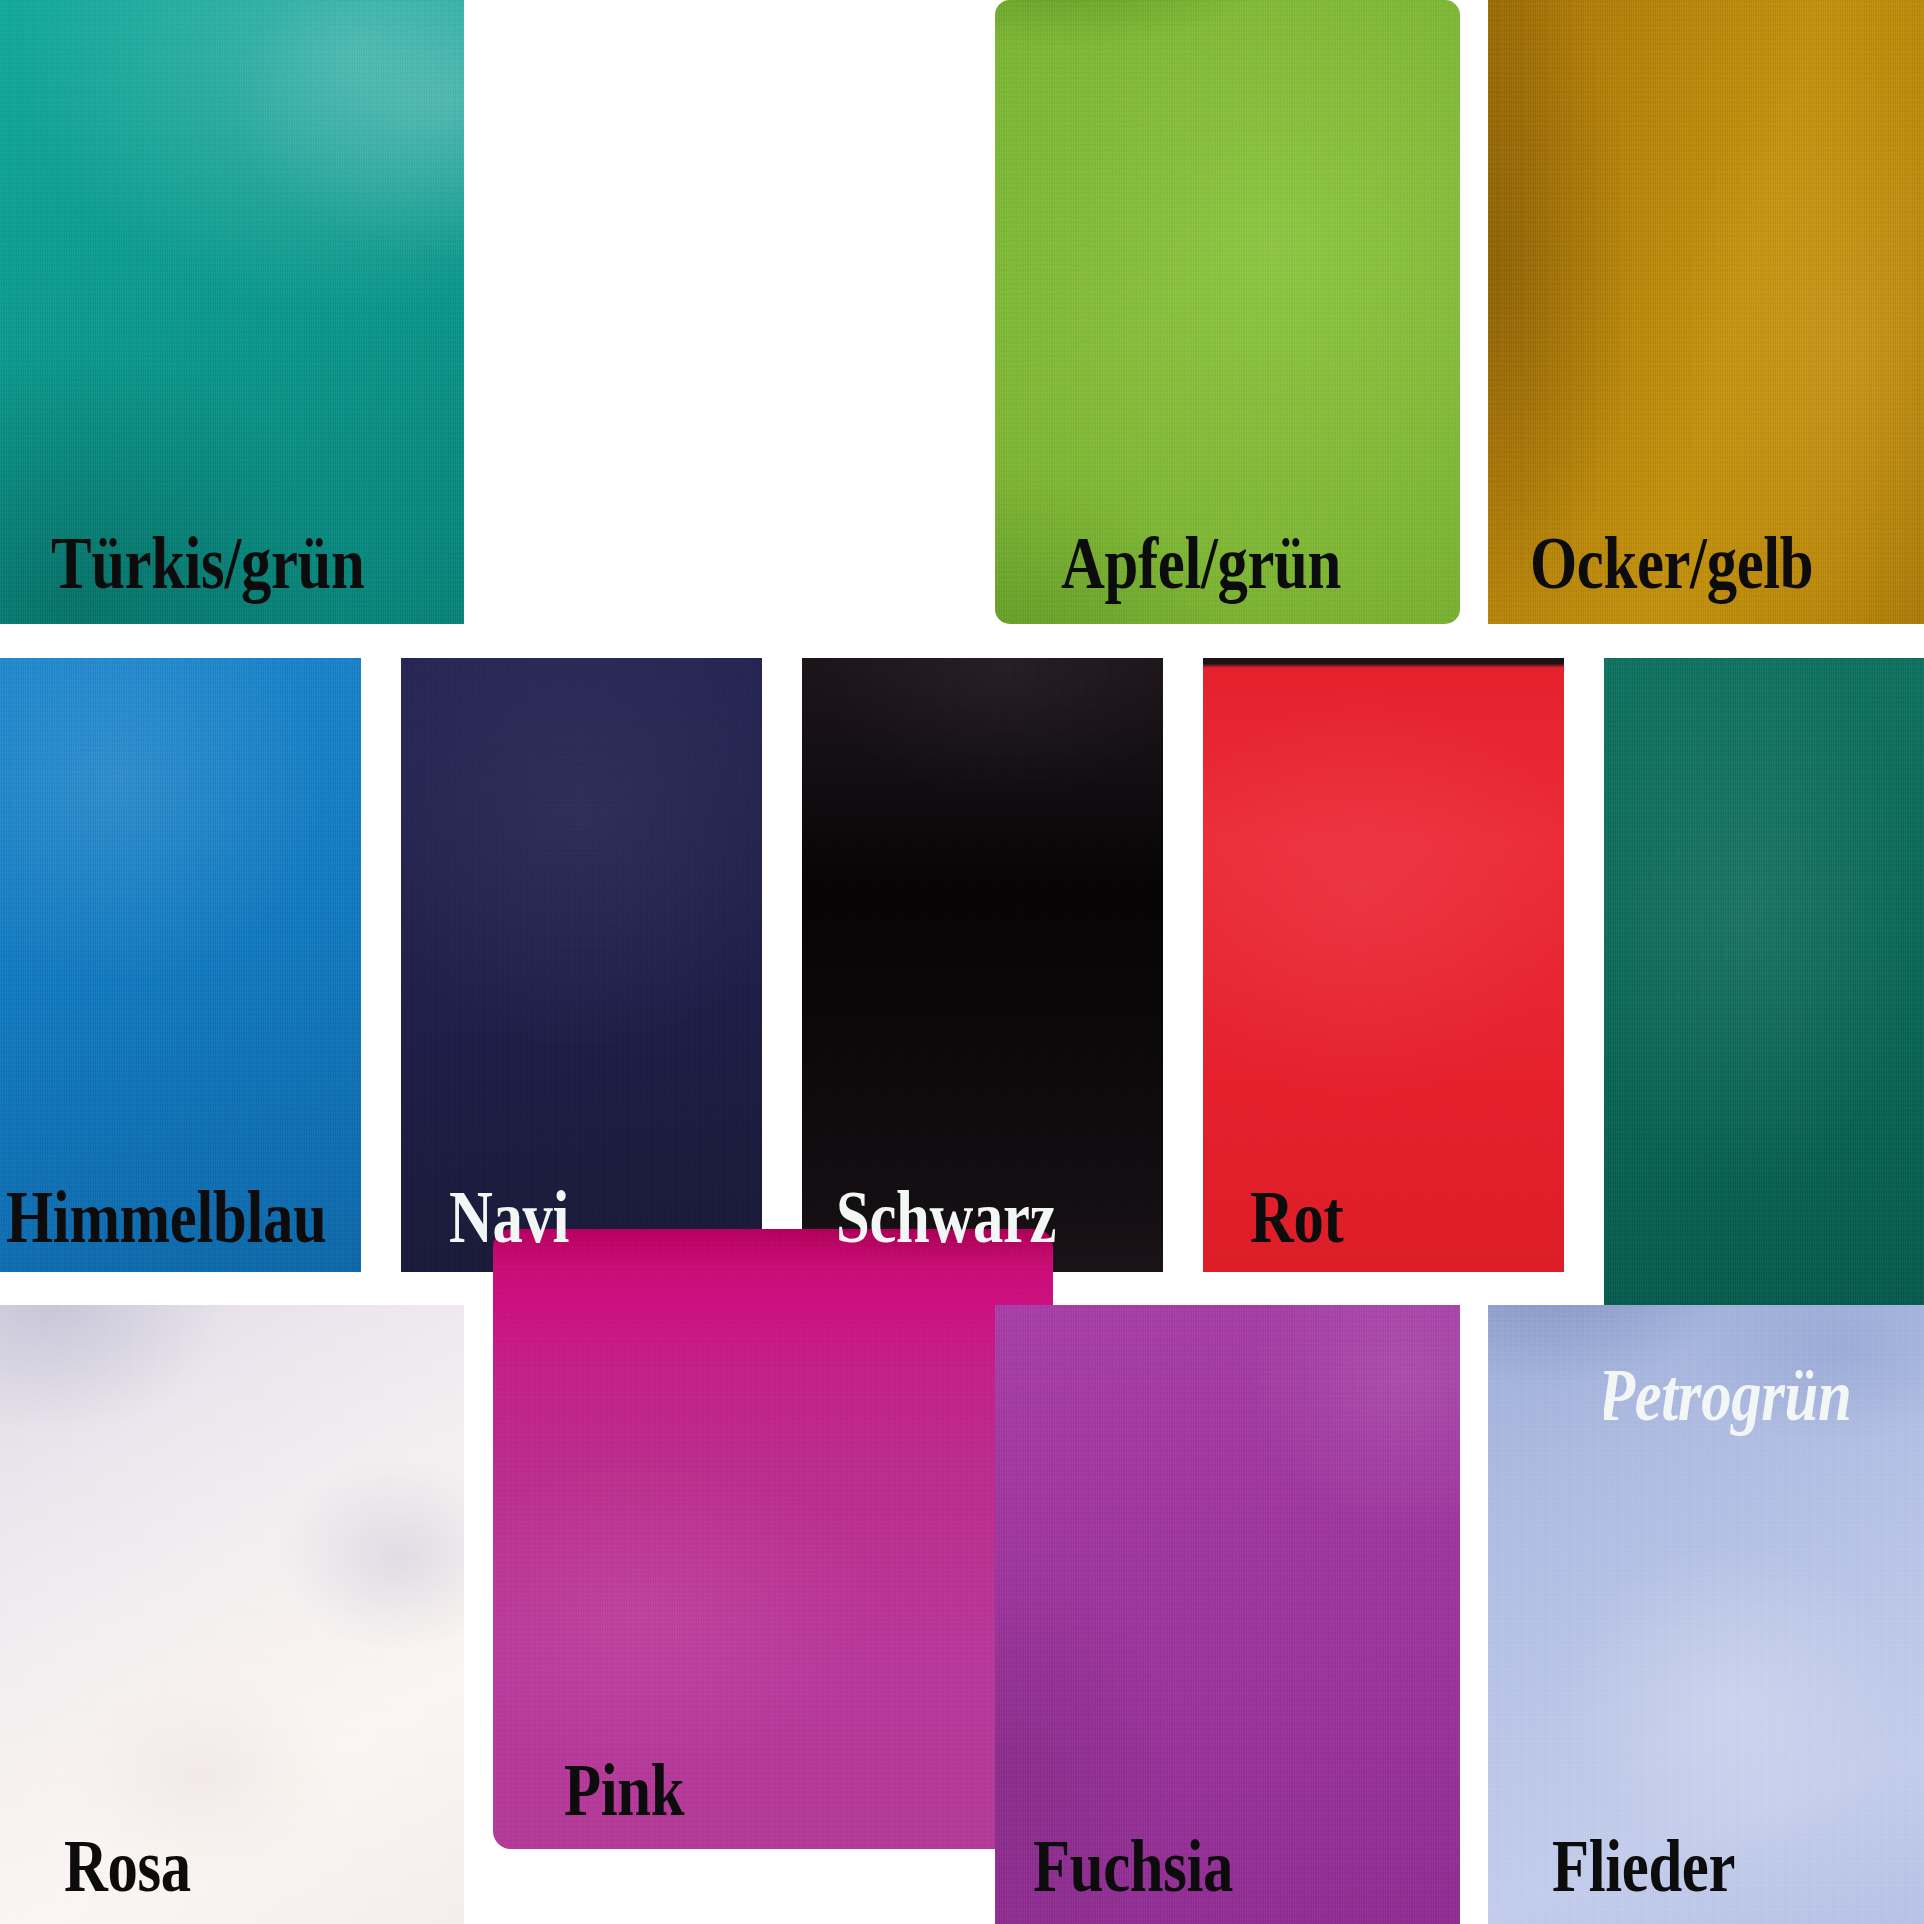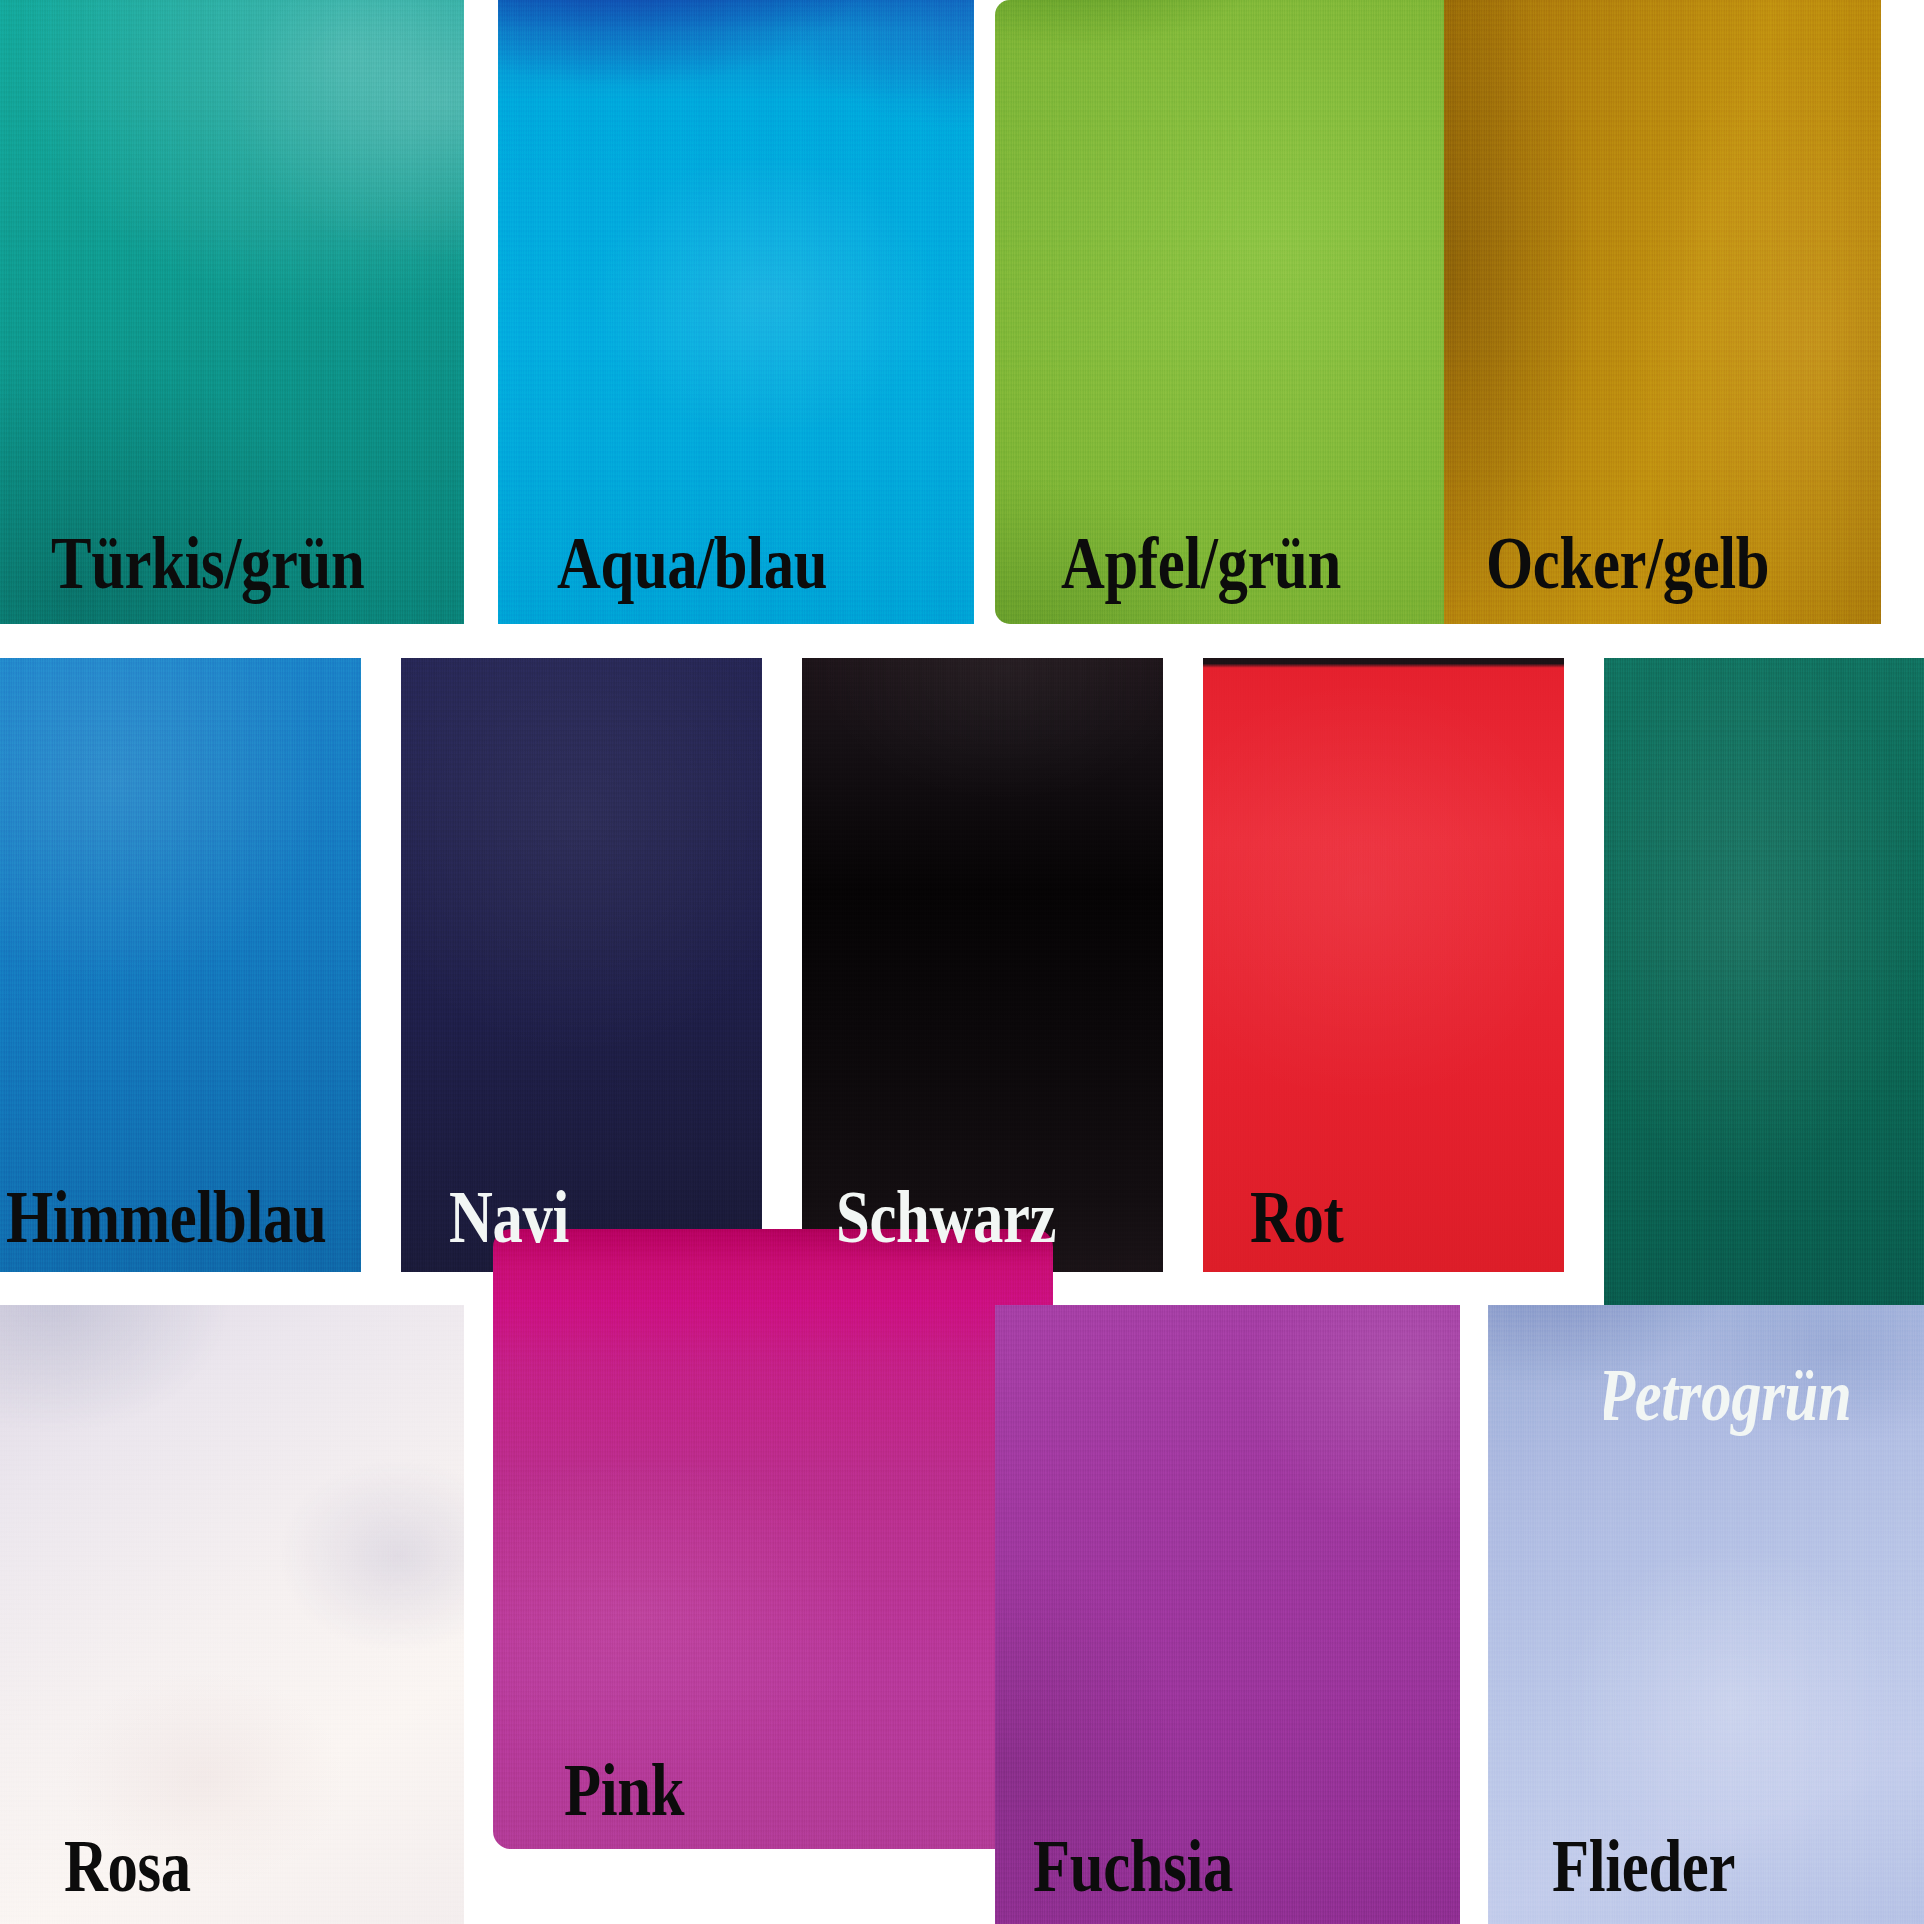--- a/index.html
+++ b/index.html
@@ -93,45 +93,34 @@
     <div class="field" style="background:
            radial-gradient(ellipse 120% 70% at 75% 8%, rgba(255,255,255,0.20), rgba(255,255,255,0) 60%),
            radial-gradient(ellipse 90% 60% at 15% 95%, rgba(0,0,0,0.16), rgba(0,0,0,0) 65%),
            linear-gradient(165deg, #14a89b 0%, #0E998E 45%, #0a8177 100%);"></div>
     <div class="sheen" style="background: radial-gradient(ellipse 55% 30% at 88% 22%, rgba(255,255,255,0.16), rgba(255,255,255,0) 70%);"></div>
     <div class="weave"></div>
     <div class="weave2"></div>
     <span class="label dark" style="left:51px; bottom:24px;">Türkis/grün</span>
   </div>
 
-  <div class="swatch" style="left:498px; top:0px; width:476px; height:624px;">
-    <div class="field" style="background:
-           linear-gradient(180deg, #0b6fc0 0%, #0b8ed0 5%, #00a8dd 16%, #02acdf 55%, #00a2d6 100%);"></div>
-    <div class="sheen" style="background:
-           radial-gradient(ellipse 60% 22% at 30% 4%, rgba(20,60,170,0.75), rgba(20,60,170,0) 72%),
-           radial-gradient(ellipse 45% 18% at 92% 12%, rgba(30,90,190,0.40), rgba(30,90,190,0) 75%),
-           radial-gradient(ellipse 40% 25% at 55% 48%, rgba(255,255,255,0.10), rgba(255,255,255,0) 75%);"></div>
-    <div class="weave"></div>
-    <div class="weave2"></div>
-    <span class="label dark" style="left:59px; bottom:24px;">Aqua/blau</span>
-  </div>
 
   <div class="swatch" style="left:995px; top:0px; width:465px; height:624px;border-radius:15px;">
     <div class="field" style="background:
            radial-gradient(ellipse 130% 90% at 60% 40%, #8dc444 0%, #7EB636 55%, #6fa52c 100%);"></div>
     <div class="sheen" style="background:
            radial-gradient(ellipse 50% 16% at 22% 3%, rgba(60,120,20,0.45), rgba(60,120,20,0) 72%),
            radial-gradient(ellipse 70% 40% at 5% 30%, rgba(120,180,60,0.30), rgba(120,180,60,0) 70%),
            radial-gradient(ellipse 60% 35% at 10% 96%, rgba(60,110,25,0.28), rgba(60,110,25,0) 70%);"></div>
     <div class="weave"></div>
     <div class="weave2"></div>
     <span class="label dark" style="left:66px; bottom:24px;">Apfel/grün</span>
   </div>
 
-  <div class="swatch" style="left:1444px; top:0px; width:437px; height:624px;">
+  <div class="swatch" style="left:1488px; top:0px; width:437px; height:624px;">
     <div class="field" style="background:
            linear-gradient(105deg, #9e6f08 0%, #b07d0c 18%, #c0900f 55%, #b8860b 80%, #a9790a 100%);"></div>
     <div class="sheen" style="background:
            radial-gradient(ellipse 35% 60% at 10% 45%, rgba(90,60,5,0.35), rgba(90,60,5,0) 75%),
            radial-gradient(ellipse 45% 55% at 78% 55%, rgba(255,210,110,0.16), rgba(255,210,110,0) 75%);"></div>
     <div class="weave"></div>
     <div class="weave2"></div>
     <span class="label dark" style="left:42px; bottom:24px;">Ocker/gelb</span>
   </div>
 

